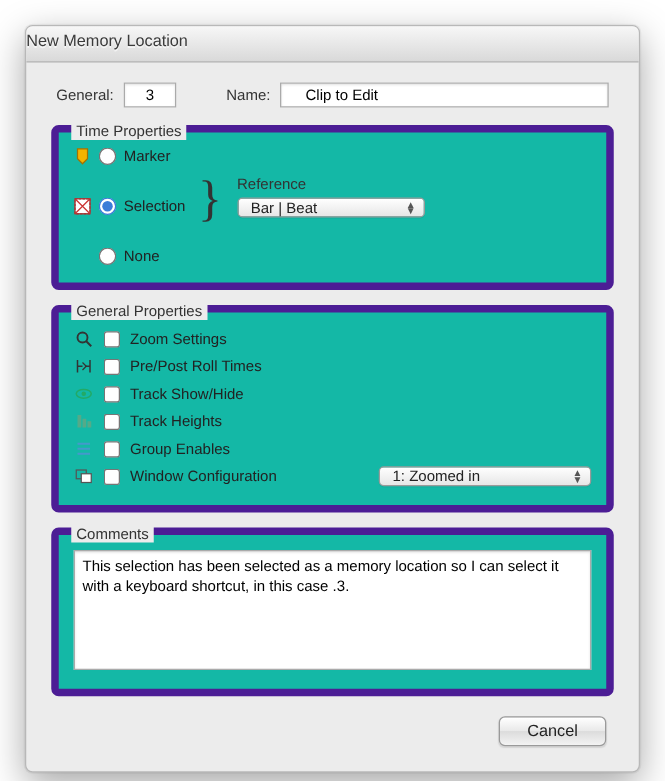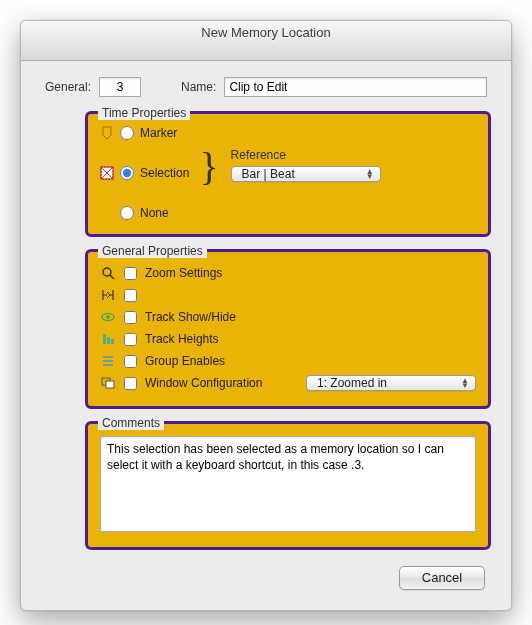--- a/index.html
+++ b/index.html
@@ -15,23 +15,22 @@
   .window {
     width: 492px;
     margin: 0 auto;
     border: 1px solid #b8b8b8;
     border-radius: 6px;
     box-shadow: 0 10px 30px rgba(0,0,0,0.35), 0 0 0 1px rgba(0,0,0,0.05);
     background: #ececec;
     overflow: hidden;
   }
   .titlebar {
-    height: 40px;
+    height: 29px;
     line-height: 24px;
-    text-align: center;
     font-size: 13px;
     color: #3a3a3a;
     background: linear-gradient(to bottom, #f7f7f7, #d9d9d9);
     border-bottom: 1px solid #b0b0b0;
     text-shadow: 0 1px 0 rgba(255,255,255,0.6);
   }
   .content {
     padding: 16px 20px 18px 20px;
   }
   .toprow {
@@ -53,31 +52,30 @@
     padding: 1px 3px;
     box-shadow: inset 0 1px 2px rgba(0,0,0,0.12);
   }
   .name-input {
     flex: 1;
     height: 20px;
     border: 1px solid #aaa;
     background: #fff;
     font-family: inherit;
     font-size: 12px;
-    padding: 1px 4px;
+    padding: 1px 19px;
     box-shadow: inset 0 1px 2px rgba(0,0,0,0.12);
   }
   .group {
-    border: 3px solid #4c1d95;
+    border: 6px solid #4c1d95;
     border-radius: 6px;
     padding: 10px 12px 12px 12px;
     margin-bottom: 12px;
-    background: #eab308;
+    background: #14b8a6;
     position: relative;
-    margin-left: 44px;
   }
   .group-title {
     position: absolute;
     top: -8px;
     left: 10px;
     background: #ececec;
     padding: 0 4px;
     font-size: 12px;
     color: #333;
   }
@@ -268,20 +266,21 @@
       </div>
 
       <div class="gp-row">
         <span class="gp-icon">
           <svg width="14" height="14" viewBox="0 0 14 14">
               <path d="M2 2v10M2 7h4M12 2v10M12 7h-4" stroke="#333" stroke-width="1.2" fill="none"></path>
               <path d="M6 4l3 3-3 3" fill="none" stroke="#333" stroke-width="1"></path>
             </svg>
         </span>
         <input type="checkbox" style="">
+        <span class="gp-label">Pre/Post Roll Times</span>
       </div>
 
       <div class="gp-row">
         <span class="gp-icon">
           <svg width="14" height="14" viewBox="0 0 14 14">
               <ellipse cx="7" cy="7" rx="6" ry="3.5" fill="none" stroke="#2a6" stroke-width="1.2"></ellipse>
               <circle cx="7" cy="7" r="1.8" fill="#2a6"></circle>
             </svg>
         </span>
         <input type="checkbox" style="">

